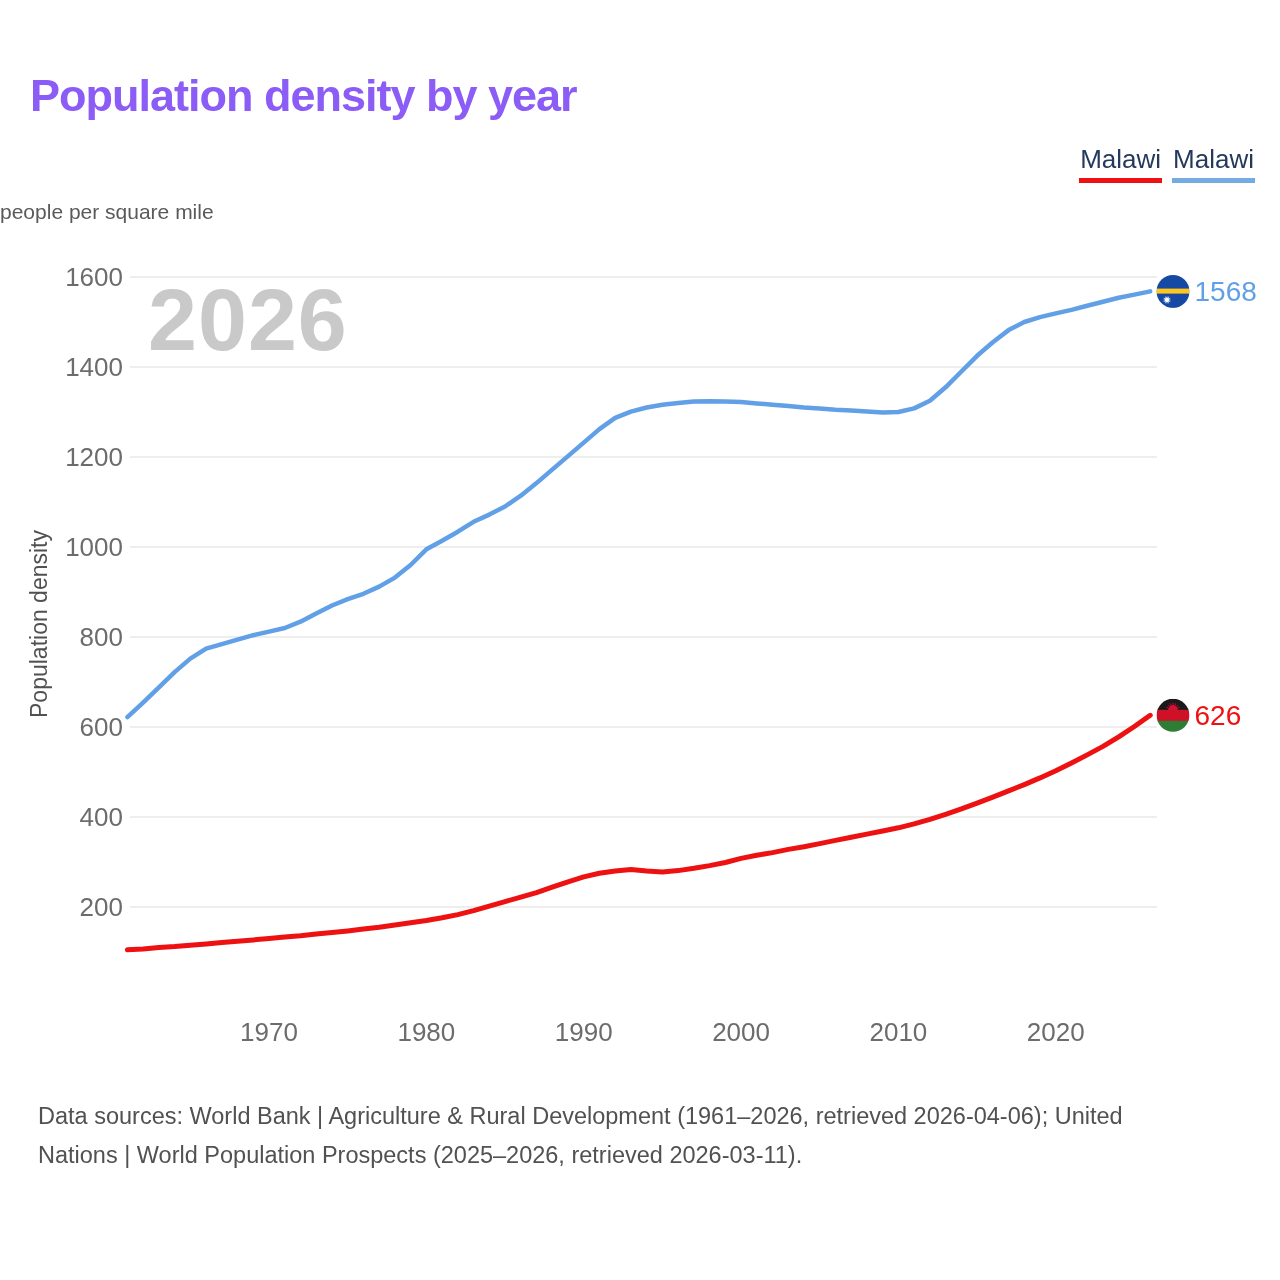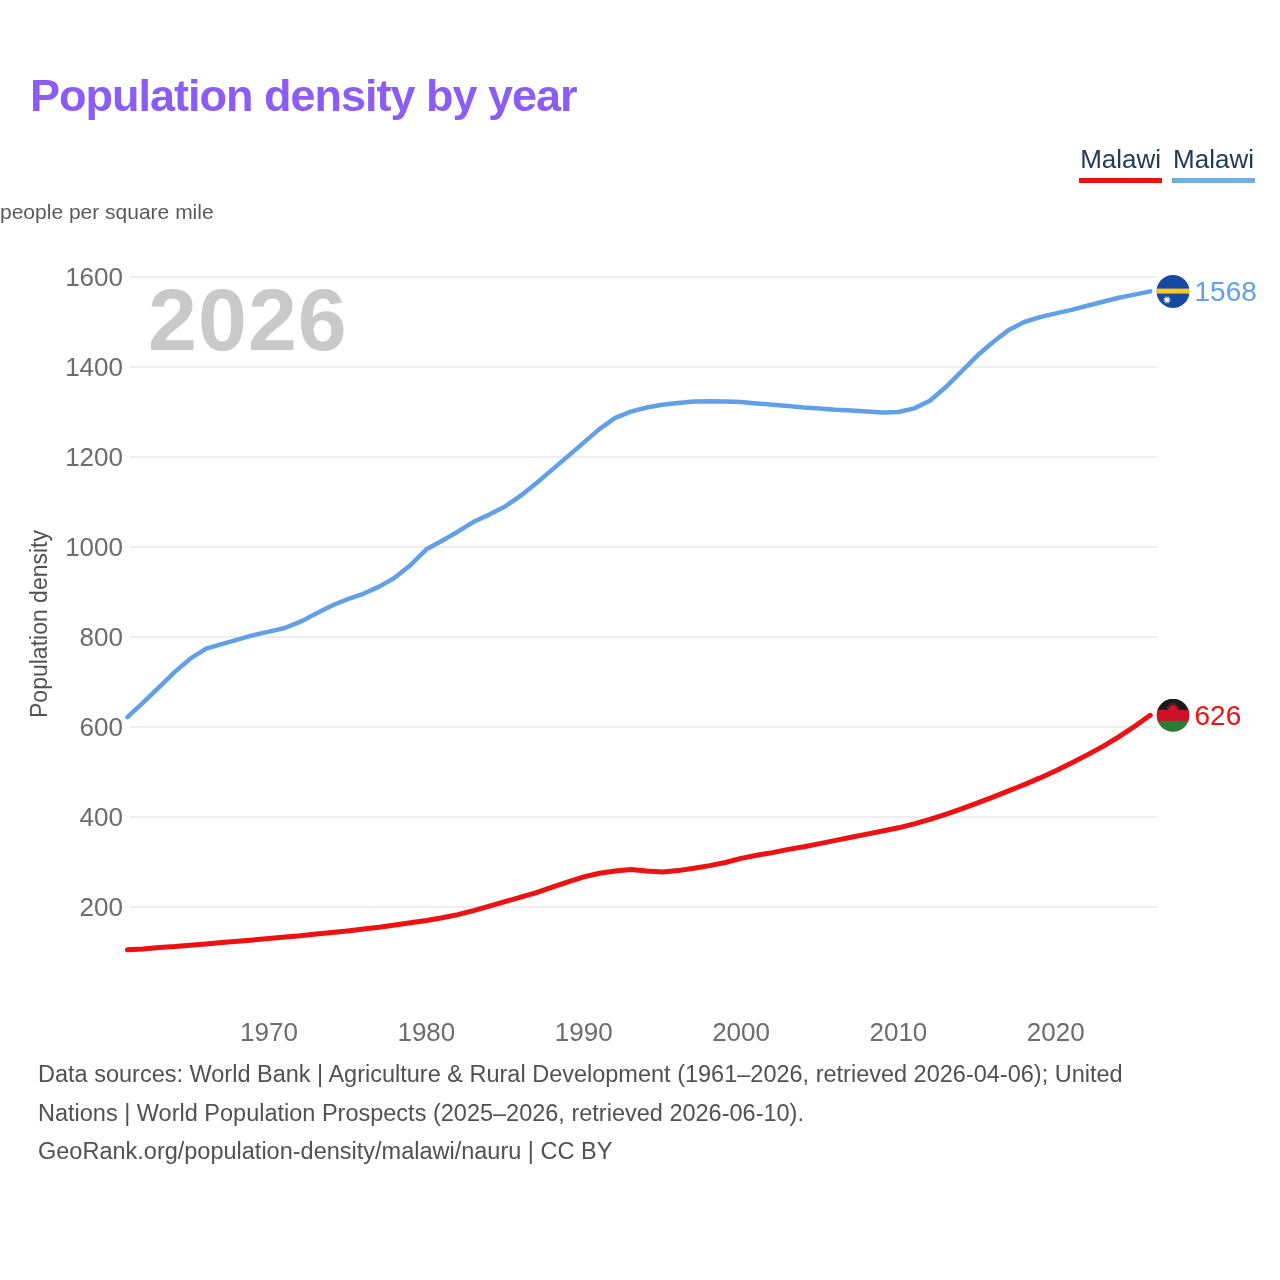--- a/index.html
+++ b/index.html
@@ -28,21 +28,21 @@
   }
   #y-axis-label{
     left:-66px;top:611px;width:210px;height:26px;text-align:center;
     font-size:23px;color:#515151;transform:rotate(-90deg);
   }
   #chart-svg{position:absolute;left:0;top:0;pointer-events:none;}
   #chart-svg text{font-family:"Liberation Sans", sans-serif;}
   .tick-text{font-size:26px;fill:#6c6c6c;}
   .end-label{font-size:28px;}
   #footer{
-    left:38px;top:1055px;width:1215px;font-size:23.5px;color:#515151;
+    left:38px;top:1097px;width:1215px;font-size:23.5px;color:#515151;
     line-height:38.5px;
   }
 </style>
 </head>
 <body>
 
 <div id="title" class="abs">Population density by year</div>
 
 <div id="legend" class="abs">
   <div class="legend-item" style="border-bottom-color: rgb(238, 17, 17);">Malawi</div>
@@ -107,15 +107,14 @@
       <line x1="1173" y1="704.8" x2="1173" y2="702.8" stroke="#d21034" stroke-width="0.9"></line>
       <line x1="1174.9899538482985" y1="705.1958264309413" x2="1175.7553207130286" y2="703.3480673659187" stroke="#d21034" stroke-width="0.9"></line>
       <line x1="1176.67695526217" y1="706.32304473783" x2="1178.091168824543" y2="704.9088311754568" stroke="#d21034" stroke-width="0.9"></line>
       <line x1="1177.8041735690588" y1="708.0100461517015" x2="1179.6519326340813" y2="707.2446792869714" stroke="#d21034" stroke-width="0.9"></line>
     </g>
     <text x="1194.5" y="725.3" text-anchor="start" class="end-label" fill="#ee1111">626</text>
   </svg>
 
 <div id="footer" class="abs">
   <div>Data sources: World Bank | Agriculture &amp; Rural Development (1961–2026, retrieved 2026-04-06); United</div>
-  <div>Nations | World Population Prospects (2025–2026, retrieved 2026-06-10).</div>
-  <div>GeoRank.org/population-density/malawi/nauru | CC BY</div>
+  <div>Nations | World Population Prospects (2025–2026, retrieved 2026-03-11).</div>
 </div>
 
 </body></html>

